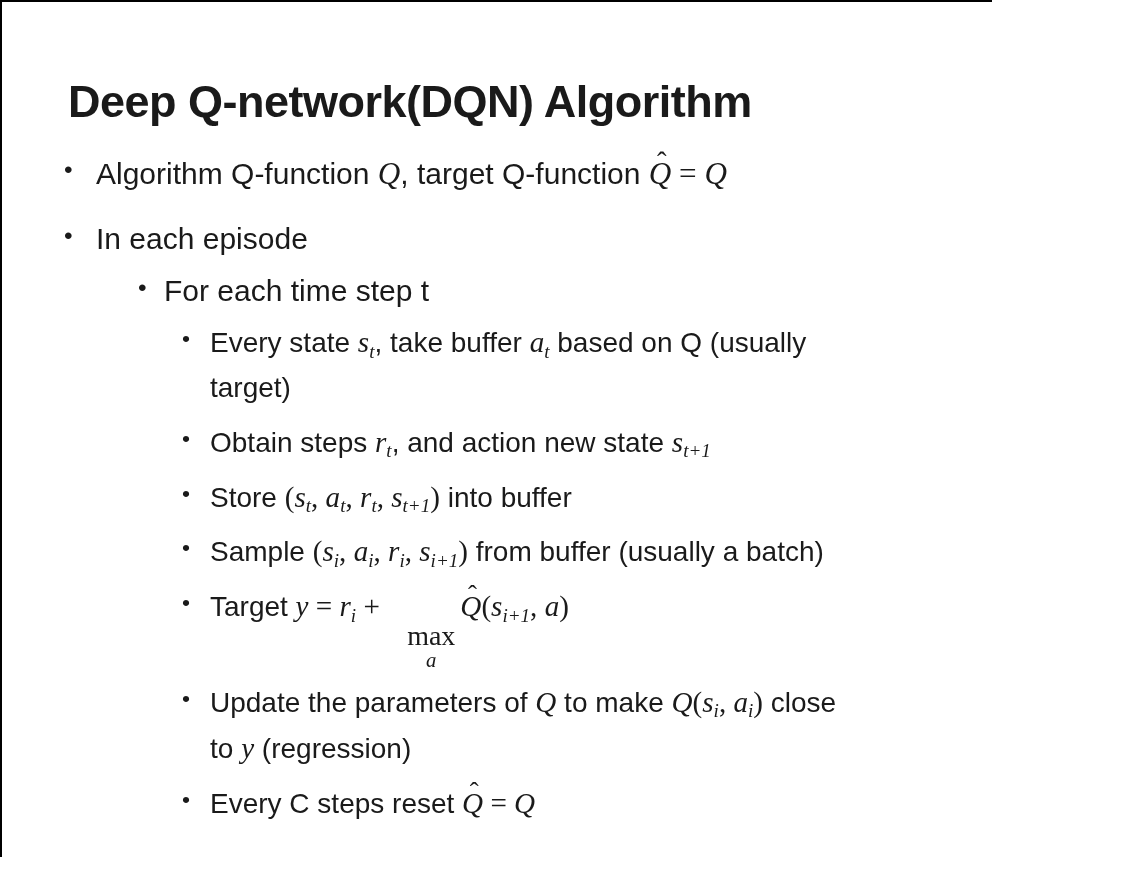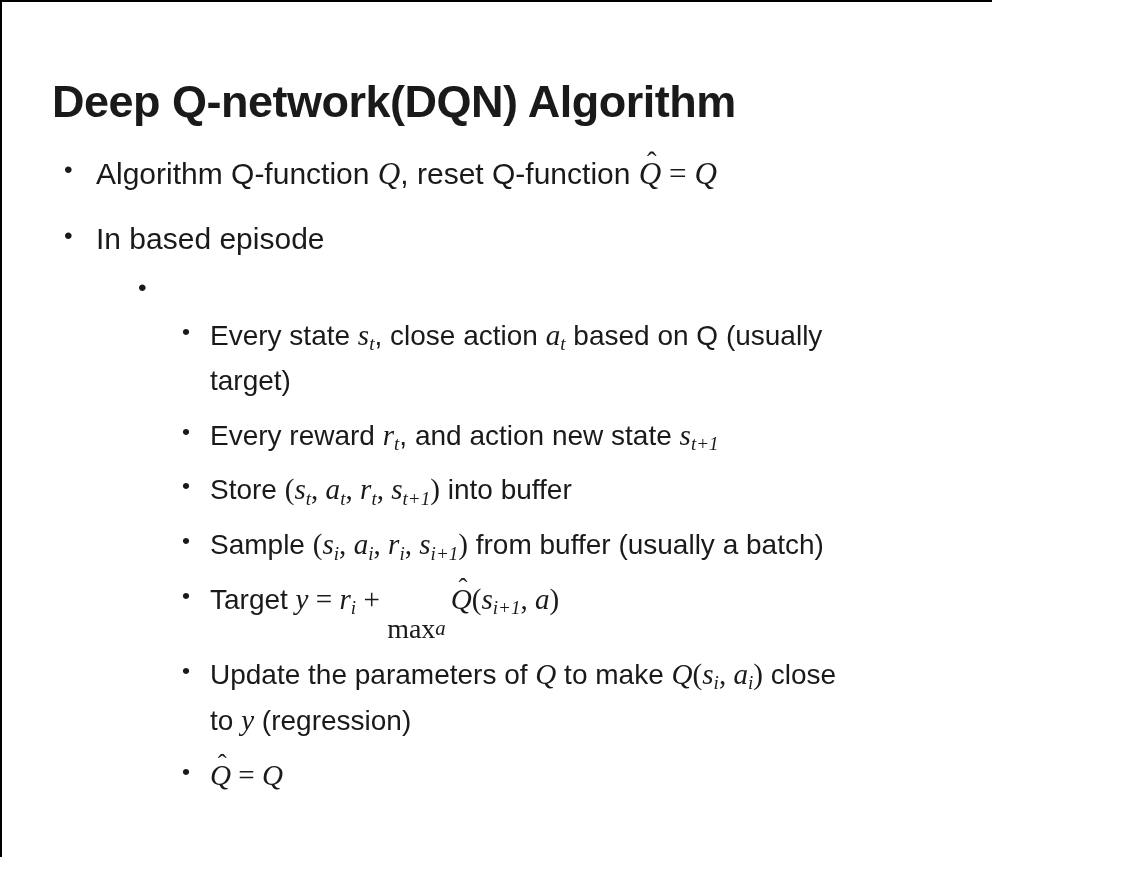--- a/index.html
+++ b/index.html
@@ -5,21 +5,21 @@
   html, body { margin:0; padding:0; }
   body {
     width:1124px; height:872px; position:relative; overflow:hidden;
     background:#ffffff; color:#1a1a1a;
     font-family:"Liberation Sans", sans-serif;
   }
   .frame-left  { position:absolute; left:0; top:0; width:2px; height:857px; background:#000; }
   .frame-top   { position:absolute; left:0; top:0; height:2px; width:992px;  background:#000; }
 
   .title {
-    position:absolute; left:52px; top:46px; width:1000px;
+    position:absolute; left:68px; top:46px; width:1000px;
     font-size:45px; font-weight:bold; letter-spacing:-0.5px; white-space:nowrap;
   }
 
   .content { position:absolute; left:0; top:140px; width:1114px; }
 
   .item { display:flex; align-items:flex-start; }
   .item .marker { flex:none; font-size:0.82em; transform:translateY(0.06em); }
   .item .body { flex:1 1 auto; min-width:0; }
 
   .l1 { font-size:30px; line-height:1.33; padding-left:64px; }
@@ -38,52 +38,53 @@
   .mvar, .mop, .msub, .hatbase, .hatmark, .limtop, .limbot {
     font-family:"Liberation Serif", serif;
   }
   .mvar, .hatbase, .limbot, .msub { font-style:italic; }
   .mvar, .mop { font-size:1.04em; }
   sub.msub { font-size:0.68em; line-height:0; position:relative; top:0.28em; vertical-align:baseline; }
 
   .hatwrap { position:relative; display:inline-block; font-size:1.04em; }
   .hatmark { position:absolute; left:50%; top:-0.34em; transform:translateX(-32%); font-style:normal; font-size:0.92em; }
 
-  .limop { display:inline-flex; align-items:center;
-           vertical-align:-1.02em; line-height:1.0; margin:0 5px 0 0; font-size:1.0em; }
+  .limop { display:inline-flex; flex-direction:column; align-items:center;
+           vertical-align:-1.02em; line-height:1.0; margin:0 5px 0 20px; font-size:1.0em; }
   .limtop { font-style:normal; font-size:1.0em; }
   .limbot { font-size:0.74em; }
 </style>
 </head>
 <body style="background: rgb(255, 255, 255); color: rgb(26, 26, 26);">
 
 <div class="frame-top" style="background: rgb(0, 0, 0);"></div>
 <div class="frame-left" style="background: rgb(0, 0, 0);"></div>
 
 <h1 class="title">Deep Q-network(DQN) Algorithm</h1>
 
 <div class="content" id="bullet-list">
     <div class="item l1">
       <span class="marker">•</span>
-      <span class="body"><span class="txt">Algorithm Q-function </span><span class="mvar">Q</span><span class="txt">, reset Q-function </span><span class="hatwrap"><span class="hatmark">ˆ</span><span class="hatbase">Q</span></span><span class="mop"> = </span><span class="mvar">Q</span></span>
+      <span class="body"><span class="txt">Algorithm Q-function </span><span class="mvar">Q</span><span class="txt">, target Q-function </span><span class="hatwrap"><span class="hatmark">ˆ</span><span class="hatbase">Q</span></span><span class="mop"> = </span><span class="mvar">Q</span></span>
     </div>
     <div class="item l1">
       <span class="marker">•</span>
-      <span class="body"><span class="txt">In based episode</span></span>
+      <span class="body"><span class="txt">In each episode</span></span>
     </div>
     <div class="item l2">
       <span class="marker">•</span>
+      <span class="body"><span class="txt">For each time step t</span></span>
     </div>
     <div class="item l3">
       <span class="marker">•</span>
-      <span class="body"><span class="txt">Every state </span><span class="mvar">s</span><sub class="msub">t</sub><span class="txt">, close action </span><span class="mvar">a</span><sub class="msub">t</sub><span class="txt"> based on Q (usually</span><br><span class="txt">target)</span></span>
+      <span class="body"><span class="txt">Every state </span><span class="mvar">s</span><sub class="msub">t</sub><span class="txt">, take buffer </span><span class="mvar">a</span><sub class="msub">t</sub><span class="txt"> based on Q (usually</span><br><span class="txt">target)</span></span>
     </div>
     <div class="item l3">
       <span class="marker">•</span>
-      <span class="body"><span class="txt">Every reward </span><span class="mvar">r</span><sub class="msub">t</sub><span class="txt">, and action new state </span><span class="mvar">s</span><sub class="msub">t+1</sub></span>
+      <span class="body"><span class="txt">Obtain steps </span><span class="mvar">r</span><sub class="msub">t</sub><span class="txt">, and action new state </span><span class="mvar">s</span><sub class="msub">t+1</sub></span>
     </div>
     <div class="item l3">
       <span class="marker">•</span>
       <span class="body"><span class="txt">Store </span><span class="mop">(</span><span class="mvar">s</span><sub class="msub">t</sub><span class="mop">, </span><span class="mvar">a</span><sub class="msub">t</sub><span class="mop">, </span><span class="mvar">r</span><sub class="msub">t</sub><span class="mop">, </span><span class="mvar">s</span><sub class="msub">t+1</sub><span class="mop">)</span><span class="txt"> into buffer</span></span>
     </div>
     <div class="item l3">
       <span class="marker">•</span>
       <span class="body"><span class="txt">Sample </span><span class="mop">(</span><span class="mvar">s</span><sub class="msub">i</sub><span class="mop">, </span><span class="mvar">a</span><sub class="msub">i</sub><span class="mop">, </span><span class="mvar">r</span><sub class="msub">i</sub><span class="mop">, </span><span class="mvar">s</span><sub class="msub">i+1</sub><span class="mop">)</span><span class="txt"> from buffer (usually a batch)</span></span>
     </div>
     <div class="item l3">
@@ -92,15 +93,15 @@
           <span class="limtop">max</span>
           <span class="limbot">a</span>
         </span><span class="hatwrap"><span class="hatmark">ˆ</span><span class="hatbase">Q</span></span><span class="mop">(</span><span class="mvar">s</span><sub class="msub">i+1</sub><span class="mop">, </span><span class="mvar">a</span><span class="mop">)</span></span>
     </div>
     <div class="item l3">
       <span class="marker">•</span>
       <span class="body"><span class="txt">Update the parameters of </span><span class="mvar">Q</span><span class="txt"> to make </span><span class="mvar">Q</span><span class="mop">(</span><span class="mvar">s</span><sub class="msub">i</sub><span class="mop">, </span><span class="mvar">a</span><sub class="msub">i</sub><span class="mop">)</span><span class="txt"> close</span><br><span class="txt">to </span><span class="mvar">y</span><span class="txt"> (regression)</span></span>
     </div>
     <div class="item l3">
       <span class="marker">•</span>
-      <span class="body"><span class="hatwrap"><span class="hatmark">ˆ</span><span class="hatbase">Q</span></span><span class="mop"> = </span><span class="mvar">Q</span></span>
+      <span class="body"><span class="txt">Every C steps reset </span><span class="hatwrap"><span class="hatmark">ˆ</span><span class="hatbase">Q</span></span><span class="mop"> = </span><span class="mvar">Q</span></span>
     </div>
   </div>
 
 </body></html>

